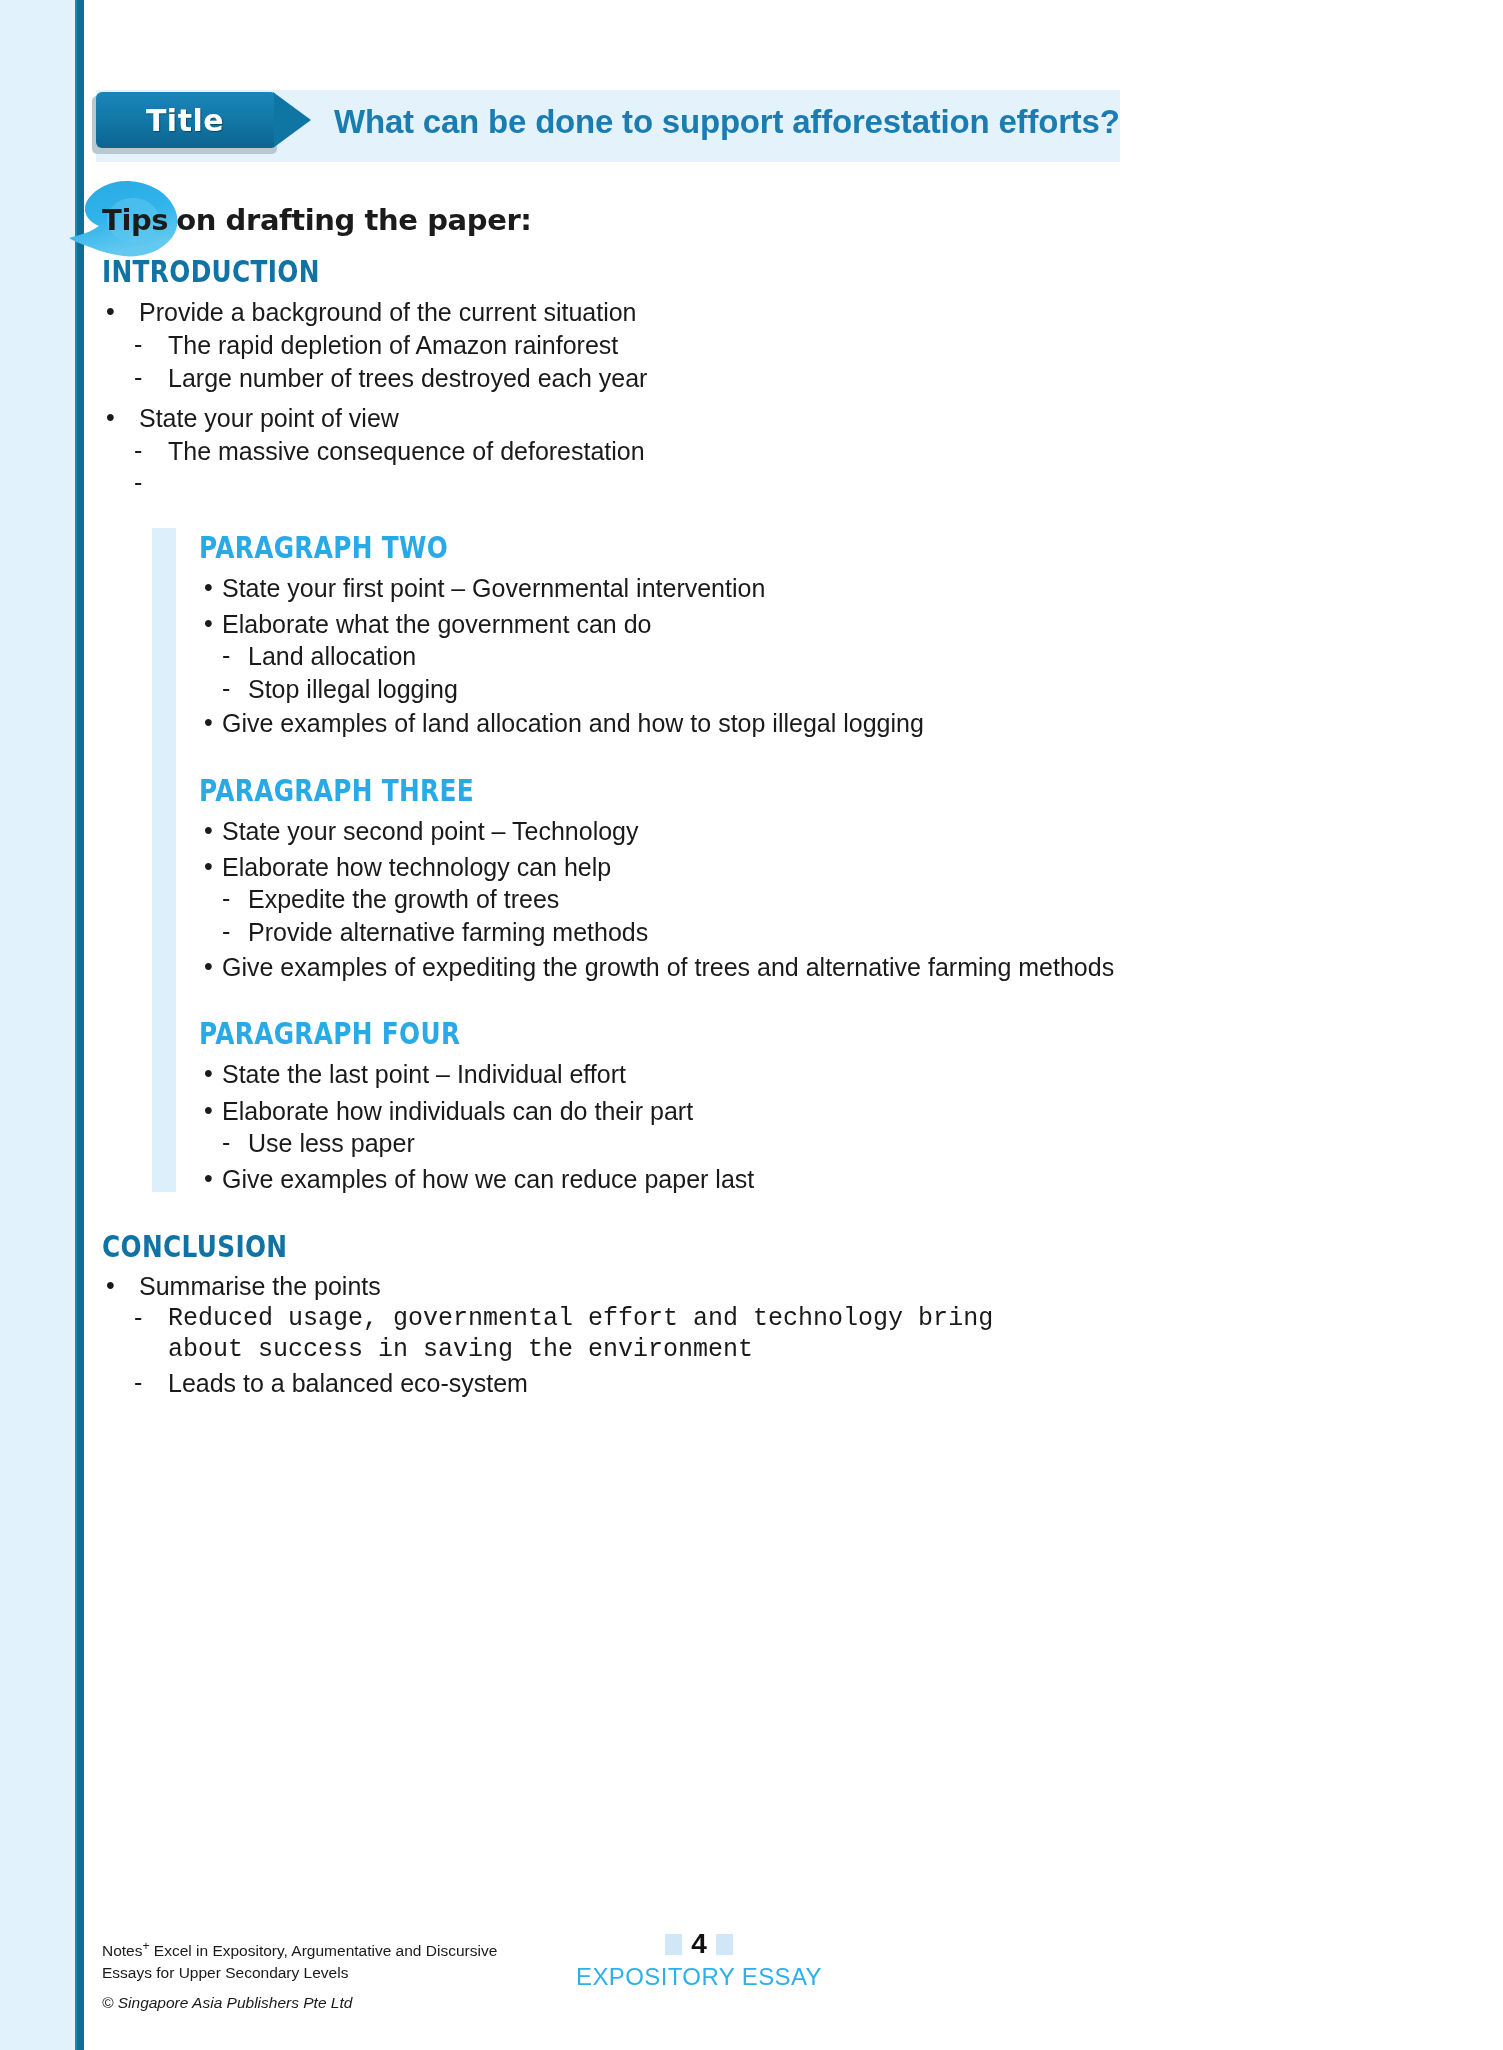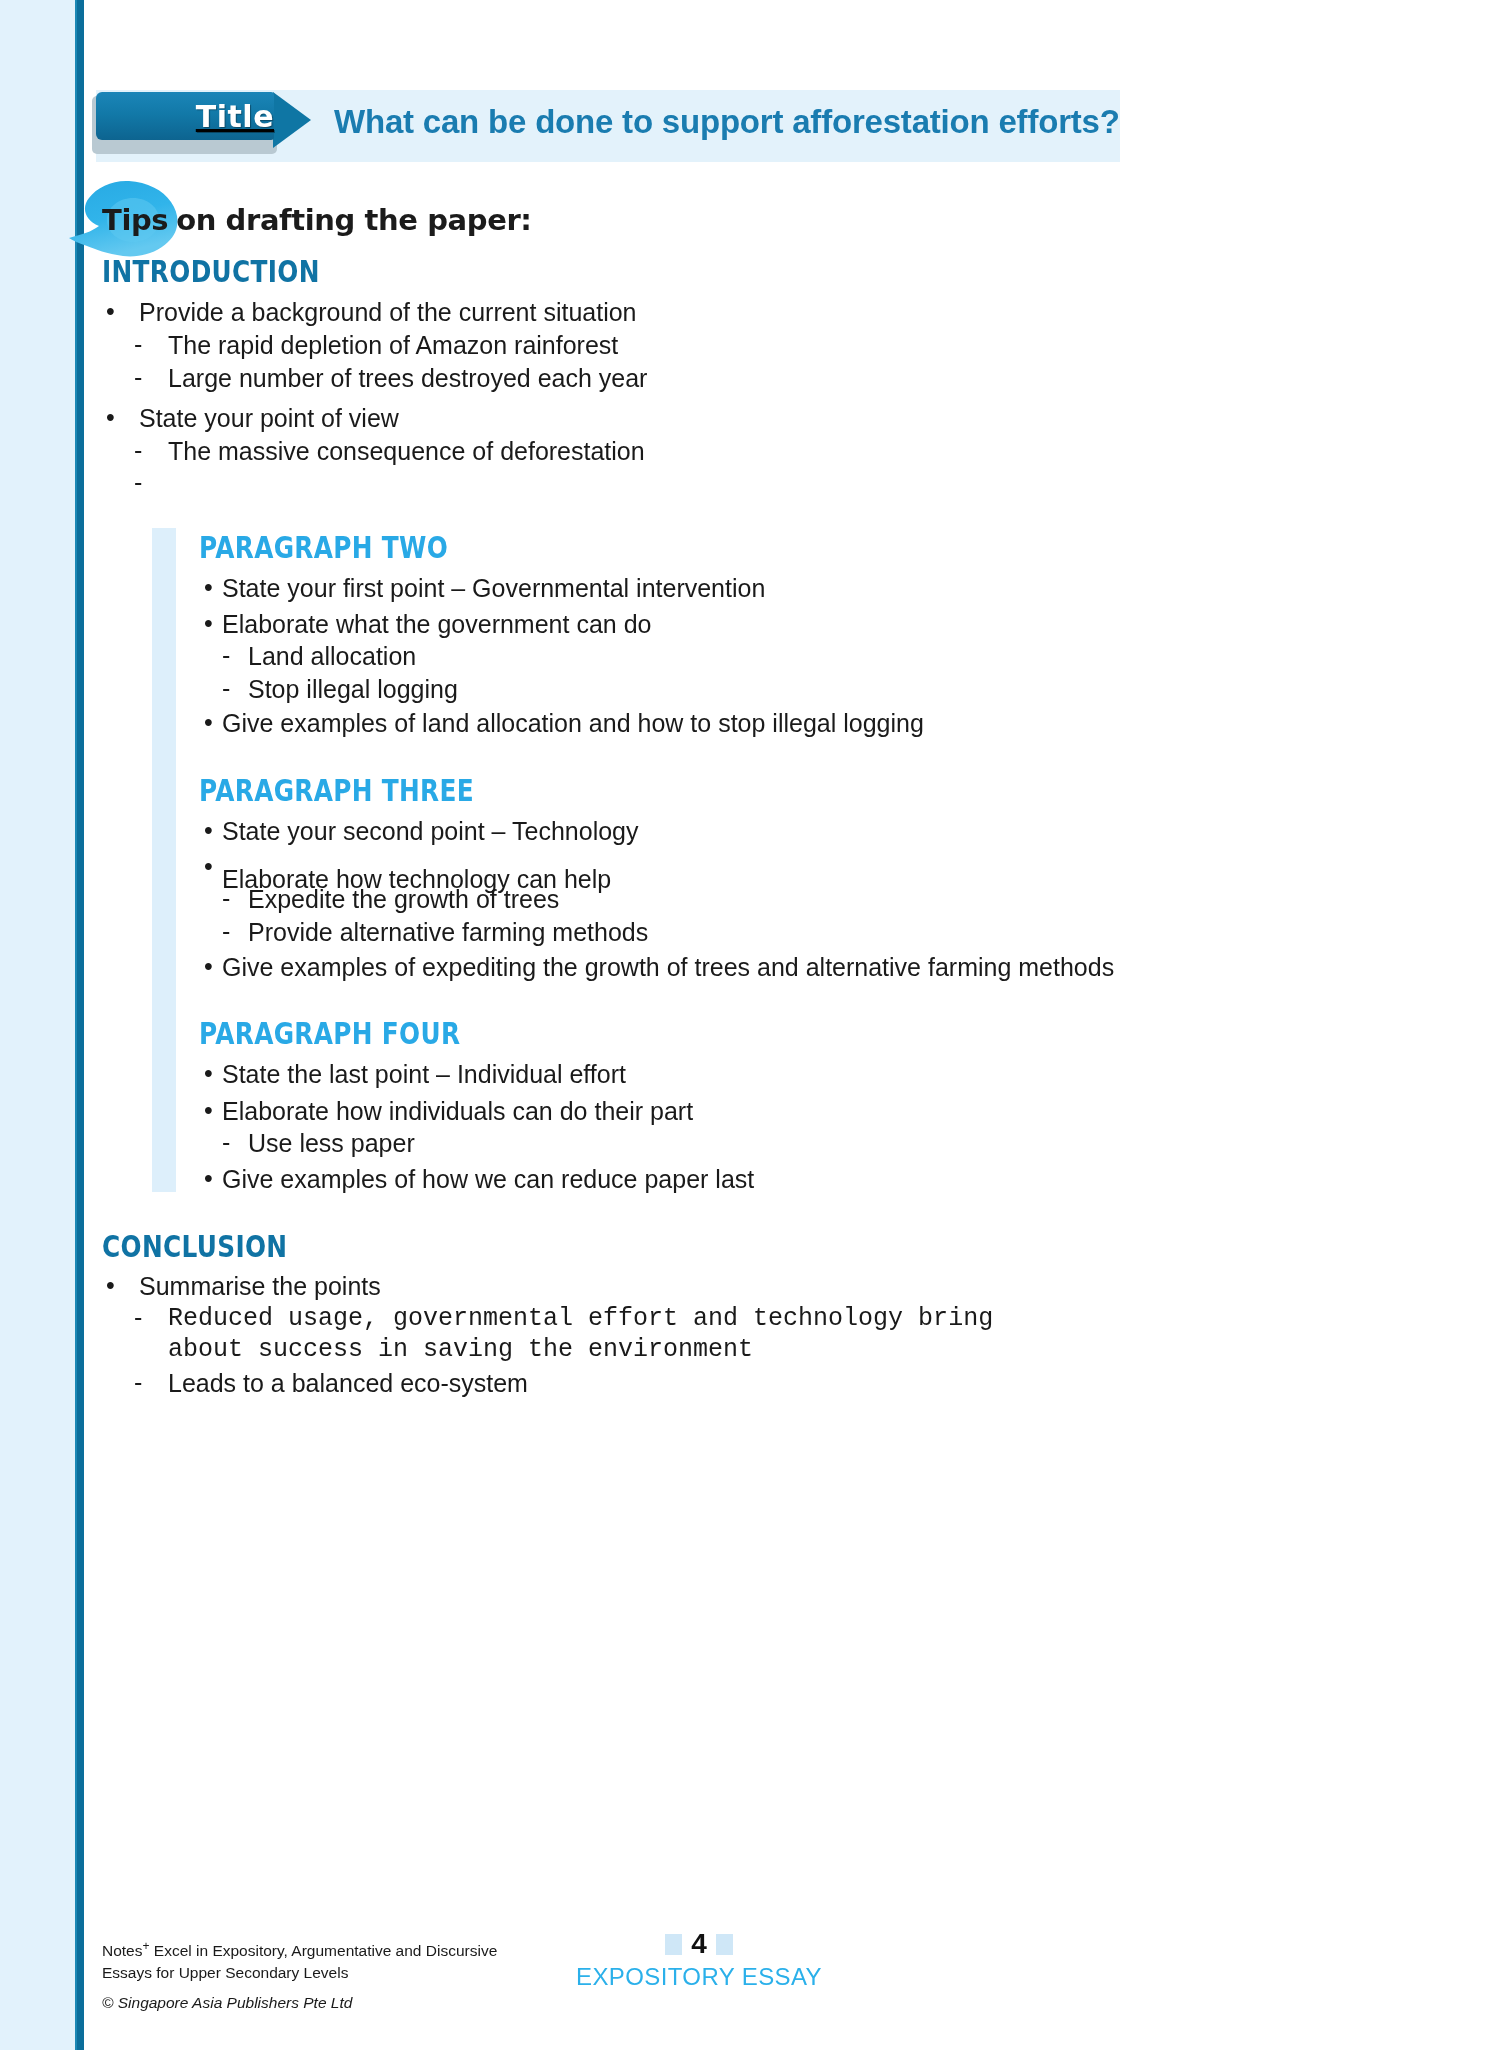--- a/index.html
+++ b/index.html
@@ -57,27 +57,26 @@
   .title-tab-shadow {
     position: absolute;
     left: 8px; top: 96px;
     width: 185px; height: 58px;
     background: #b9c9d2;
     border-radius: 5px;
   }
   .title-tab {
     position: absolute;
     left: 12px; top: 92px;
-    width: 178px; height: 48px;
+    width: 178px; height: 56px;
     background: linear-gradient(to bottom, #1b85b8 0%, #1279a8 45%, #0d6490 100%);
     border-radius: 6px 3px 3px 6px;
     display: flex;
     align-items: center;
-    justify-content: flex-end;
-    text-decoration: underline;
+    justify-content: center;
   }
   .title-tab-arrow {
     position: absolute;
     left: 189px; top: 92px;
     width: 0; height: 0;
     border-top: 28px solid transparent;
     border-bottom: 28px solid transparent;
     border-left: 38px solid #0f76a4;
   }
   .title-tab-label {
@@ -303,21 +302,21 @@
 
     <div class="bullet-dot" style="left:120px; top:708px;">•</div>
     <div class="txt" style="left:138px; top:708px;">Give examples of land allocation and how to stop illegal logging</div>
 
     <div class="sec-heading bright" style="left:115px; top:772px;">PARAGRAPH THREE</div>
 
     <div class="bullet-dot" style="left:120px; top:816px;">•</div>
     <div class="txt" style="left:138px; top:816px;">State your second point – Technology</div>
 
     <div class="bullet-dot" style="left:120px; top:852px;">•</div>
-    <div class="txt" style="left:138px; top:852px;margin-top:12px;">Elaborate how technology can help</div>
+    <div class="txt" style="left:138px; top:852px;">Elaborate how technology can help</div>
 
     <div class="bullet-dash" style="left:138px; top:884px;">-</div>
     <div class="txt" style="left:164px; top:884px;">Expedite the growth of trees</div>
 
     <div class="bullet-dash" style="left:138px; top:917px;">-</div>
     <div class="txt" style="left:164px; top:917px;">Provide alternative farming methods</div>
 
     <div class="bullet-dot" style="left:120px; top:952px;">•</div>
     <div class="txt" style="left:138px; top:952px;">Give examples of expediting the growth of trees and alternative farming methods</div>
 

